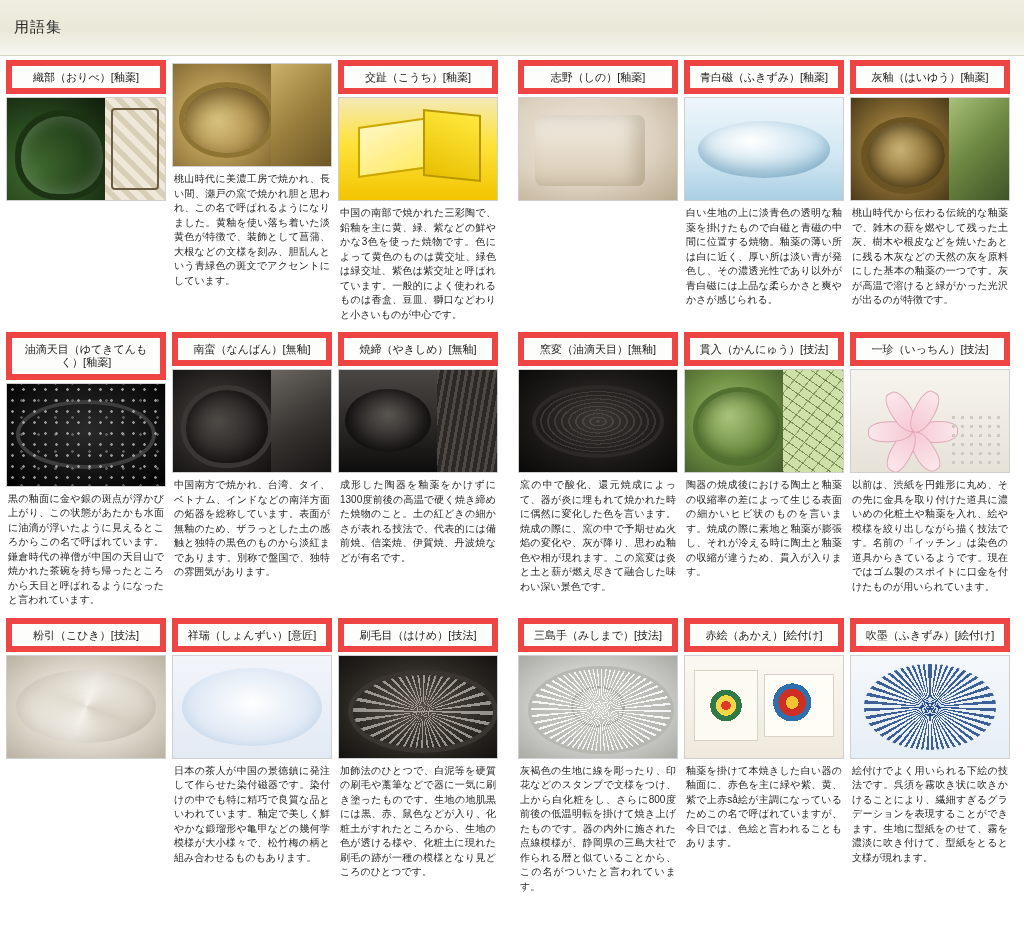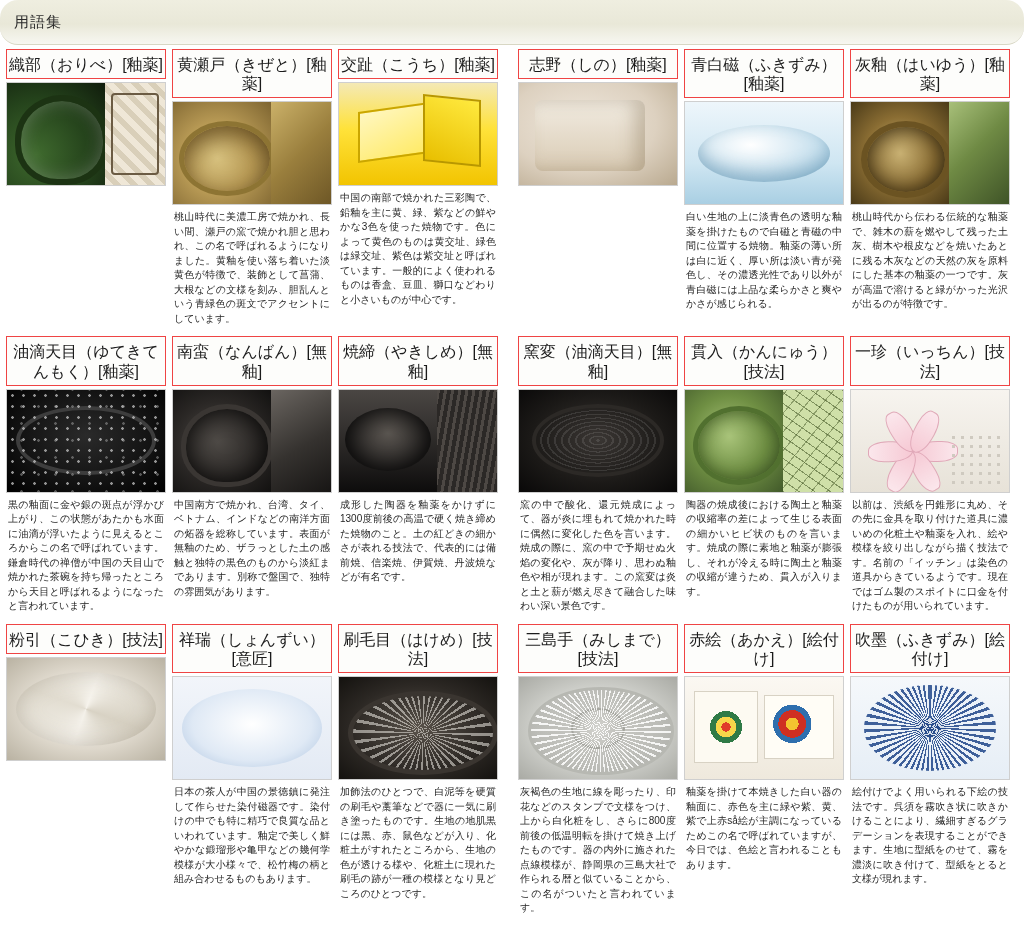--- a/index.html
+++ b/index.html
@@ -10,27 +10,26 @@
     font-family: "Liberation Sans", sans-serif;
     overflow: hidden;
   }
   #page {
     position: relative;
     width: 1024px; height: 951px;
     background: #ffffff;
   }
   
   .banner {
-    height: 45px;
+    height: 56px;
     background: linear-gradient(to bottom, #efeee0 0%, #e9e8d8 55%, #f7f7f1 100%);
     border-bottom: 1px solid #d8d7c4;
     display: flex;
     align-items: center;
     padding-left: 14px;
-    border-radius: 18px;
   }
   .banner-title {
     font-size: 15px;
     color: #2b2b2b;
     letter-spacing: 1px;
   }
   
   .grid {
     padding: 4px 6px 0 6px;
     display: flex;
@@ -51,24 +50,24 @@
   }
   .card {
     width: 160px;
     flex: 0 0 160px;
     margin-right: 6px;
     display: flex;
     flex-direction: column;
   }
   .card:last-child { margin-right: 8px; }
   .card-head {
-    border: 1px solid #ef4444;
+    border: 6px solid #ef4444;
     background: #fdfdfb;
     text-align: center;
-    font-size: 16px;
+    font-size: 11px;
     color: #1b1b1b;
     padding: 5px 2px 4px 2px;
     line-height: 1.2;
     min-height: 26px;
     display: flex;
     align-items: center;
     justify-content: center;
   }
   .card-img {
     width: 160px;
@@ -263,21 +262,20 @@
 
         <div class="card">
           <div class="card-head">織部（おりべ）[釉薬]</div>
           <div class="card-img">
             <div class="img-a oribe-a"></div>
             <div class="img-b oribe-b"></div>
           </div>
         </div>
 
         <div class="card">
-          <div class="card-head">黄瀬戸（きぜと）[釉薬]</div>
           <div class="card-img">
             <div class="img-a kiseto"></div>
             <div class="img-b kiseto-b"></div>
           </div>
           <div class="card-body">桃山時代に美濃工房で焼かれ、長い間、瀬戸の窯で焼かれ胆と思われ、この名で呼ばれるようになりました。黄釉を使い落ち着いた淡黄色が特徴で、装飾として菖蒲、大根などの文様を刻み、胆乱んという青緑色の斑文でアクセントにしています。</div>
         </div>
 
         <div class="card">
           <div class="card-head">交趾（こうち）[釉薬]</div>
           <div class="card-img">

